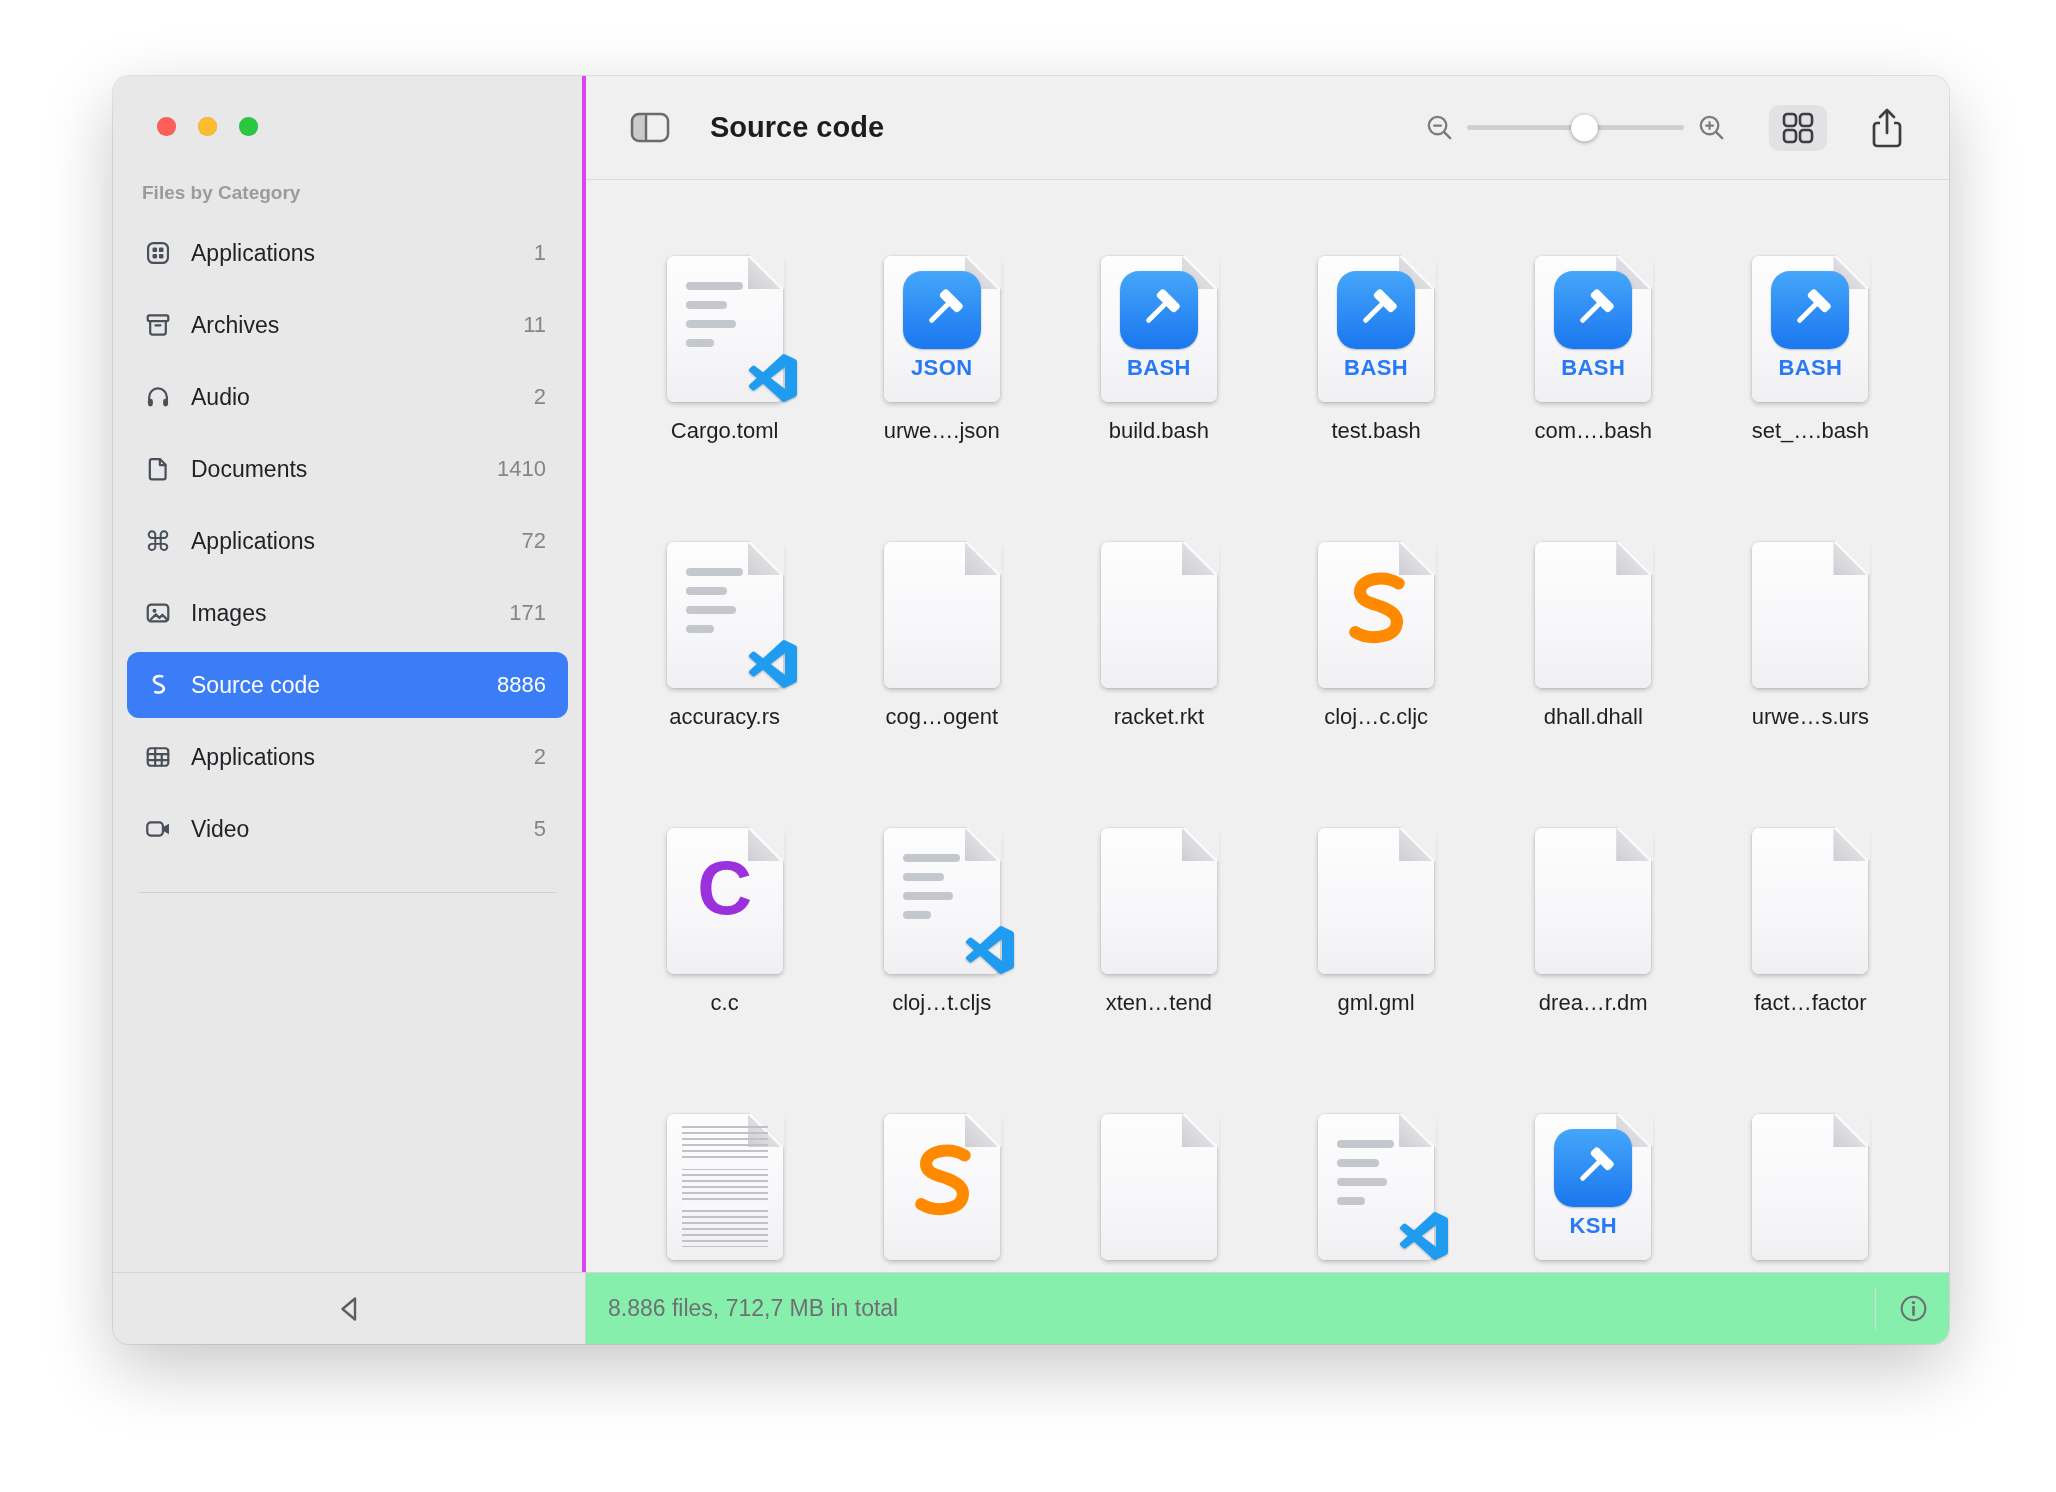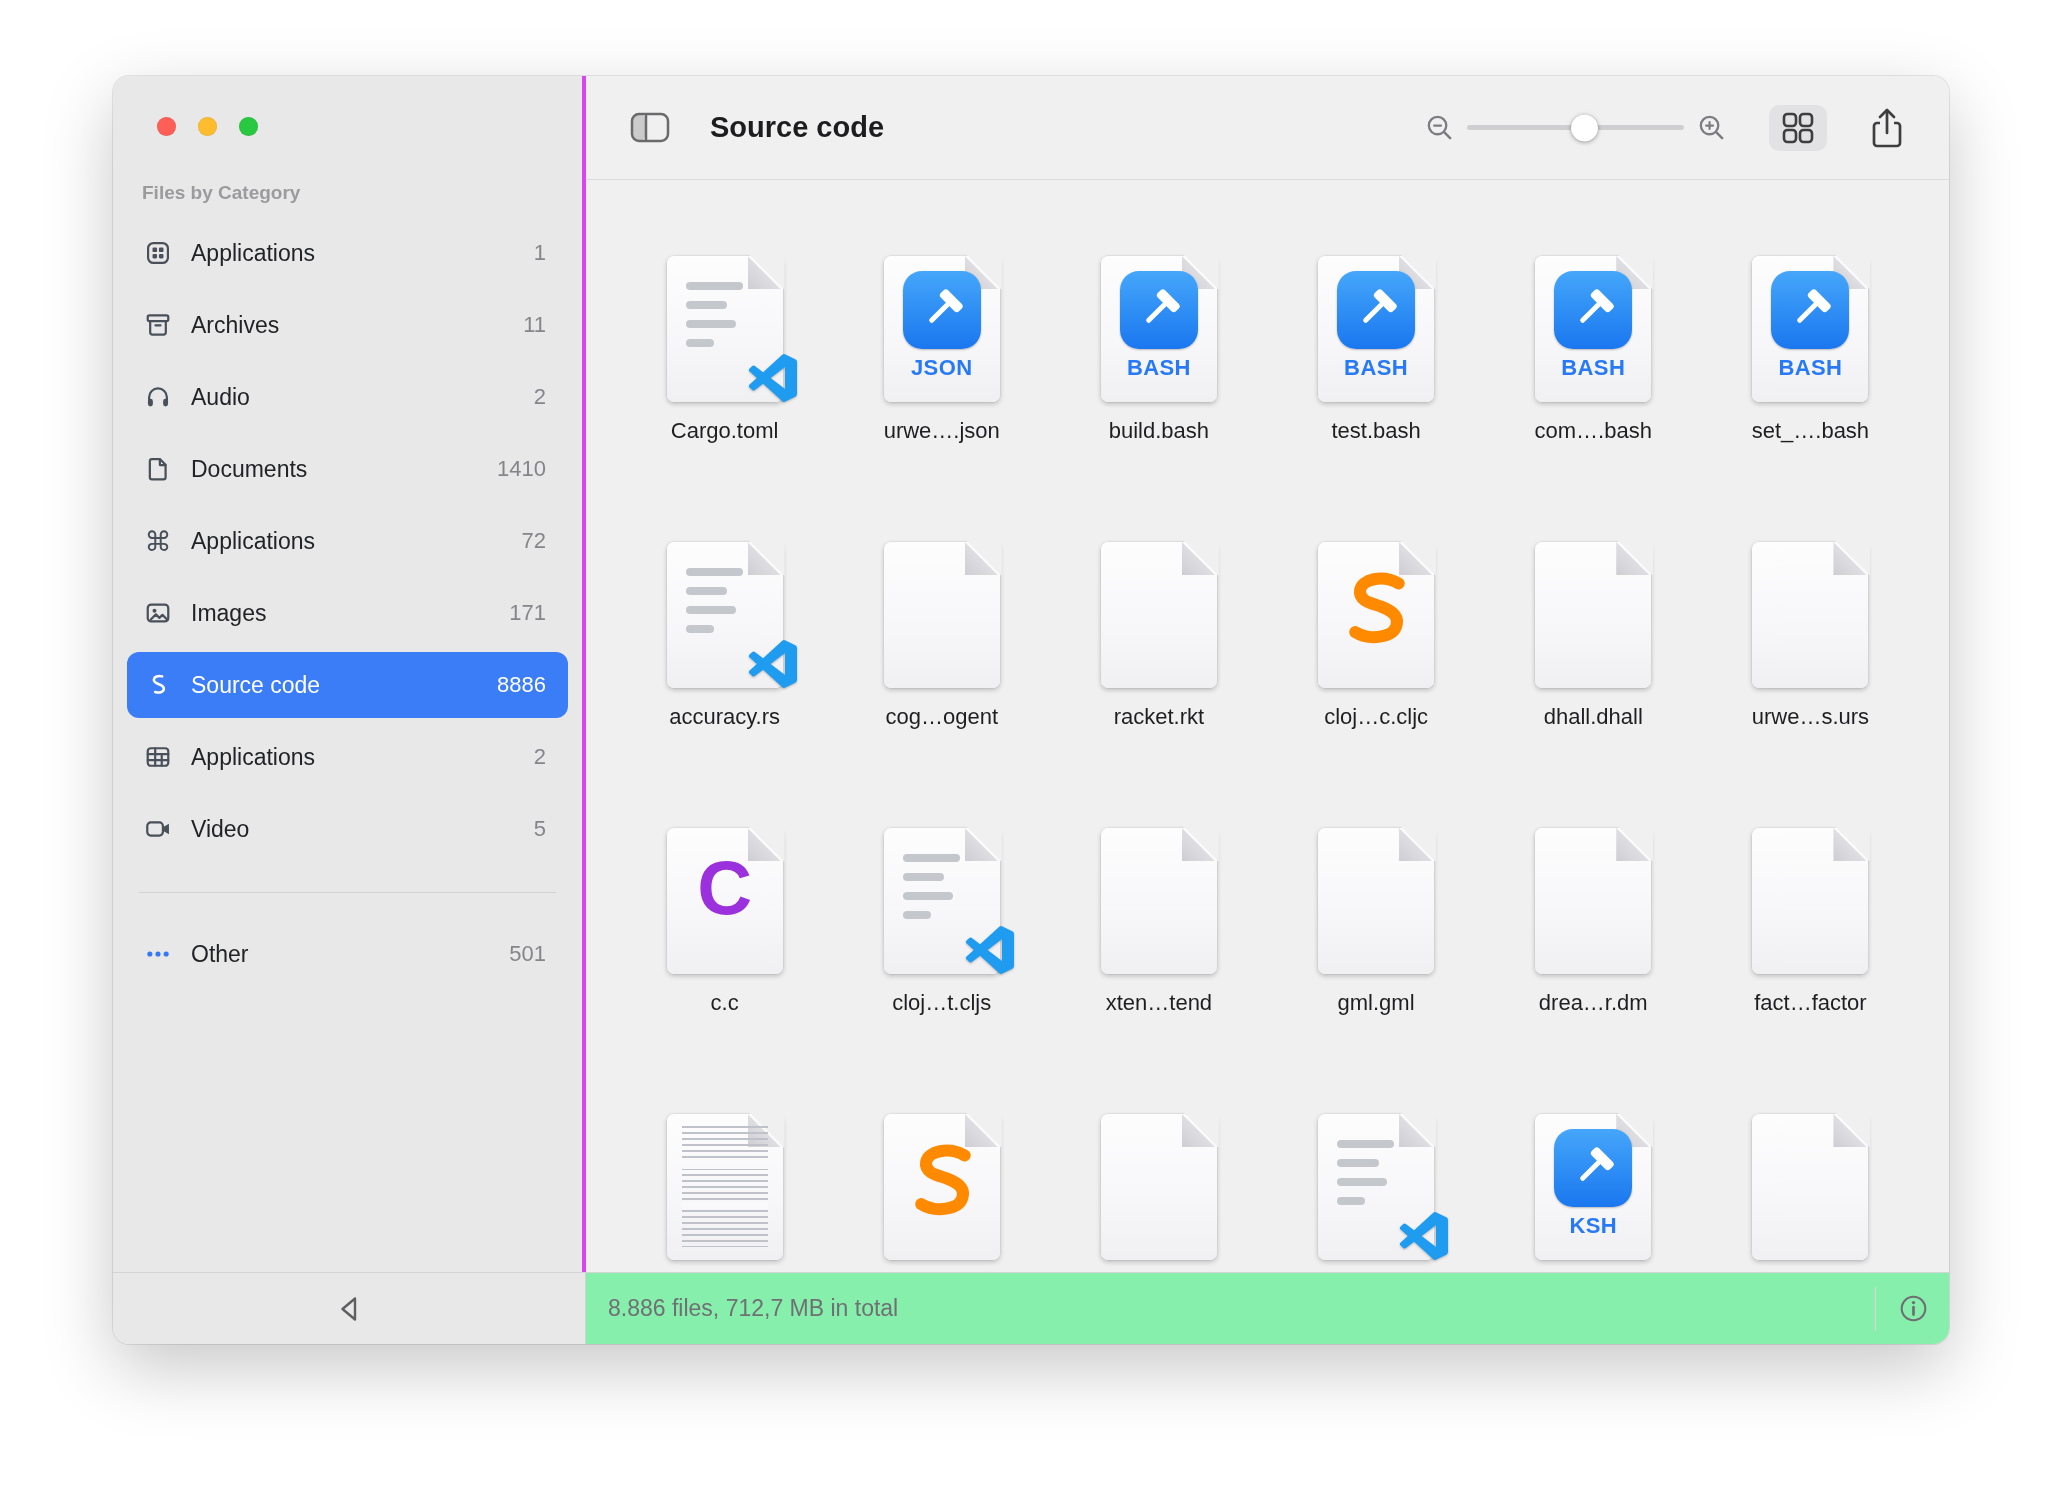--- a/index.html
+++ b/index.html
@@ -192,33 +192,20 @@
             <svg viewBox="0 0 24 24">
               <rect x="2.8" y="6.4" width="13.4" height="11.2" rx="3" fill="none" stroke="currentColor" stroke-width="1.9" stroke-linecap="round" stroke-linejoin="round"></rect>
               <path d="M16.2 10.6l5.2-3v8.8l-5.2-3z" fill="currentColor"></path>
             </svg>
           </span>
     <span class="side-label">Video</span>
     <span class="side-count">5</span>
   </div>
       </div>
     <div class="side-divider"></div>
-    <div class="side-list" id="side-footer">
-        <div class="side-item">
-    <span class="side-icon">
-            <svg viewBox="0 0 24 24" class="other-dots">
-              <circle cx="5" cy="12" r="2.2" fill="#3478f6"></circle>
-              <circle cx="12" cy="12" r="2.2" fill="#3478f6"></circle>
-              <circle cx="19" cy="12" r="2.2" fill="#3478f6"></circle>
-            </svg>
-          </span>
-    <span class="side-label">Other</span>
-    <span class="side-count">501</span>
-  </div>
-      </div>
   </div>
 
   <div class="content">
     <div class="toolbar">
       <button class="tool-btn">
         <svg width="40" height="33" viewBox="0 0 40 33">
           <rect x="2" y="3" width="36" height="27" rx="7" fill="none" stroke="#6a6a6d" stroke-width="2.5"></rect>
           <rect x="2" y="3" width="14" height="27" rx="7" fill="#6a6a6d" opacity="0.28"></rect>
           <path d="M16 3v27" stroke="#6a6a6d" stroke-width="2.5"></path>
         </svg>

